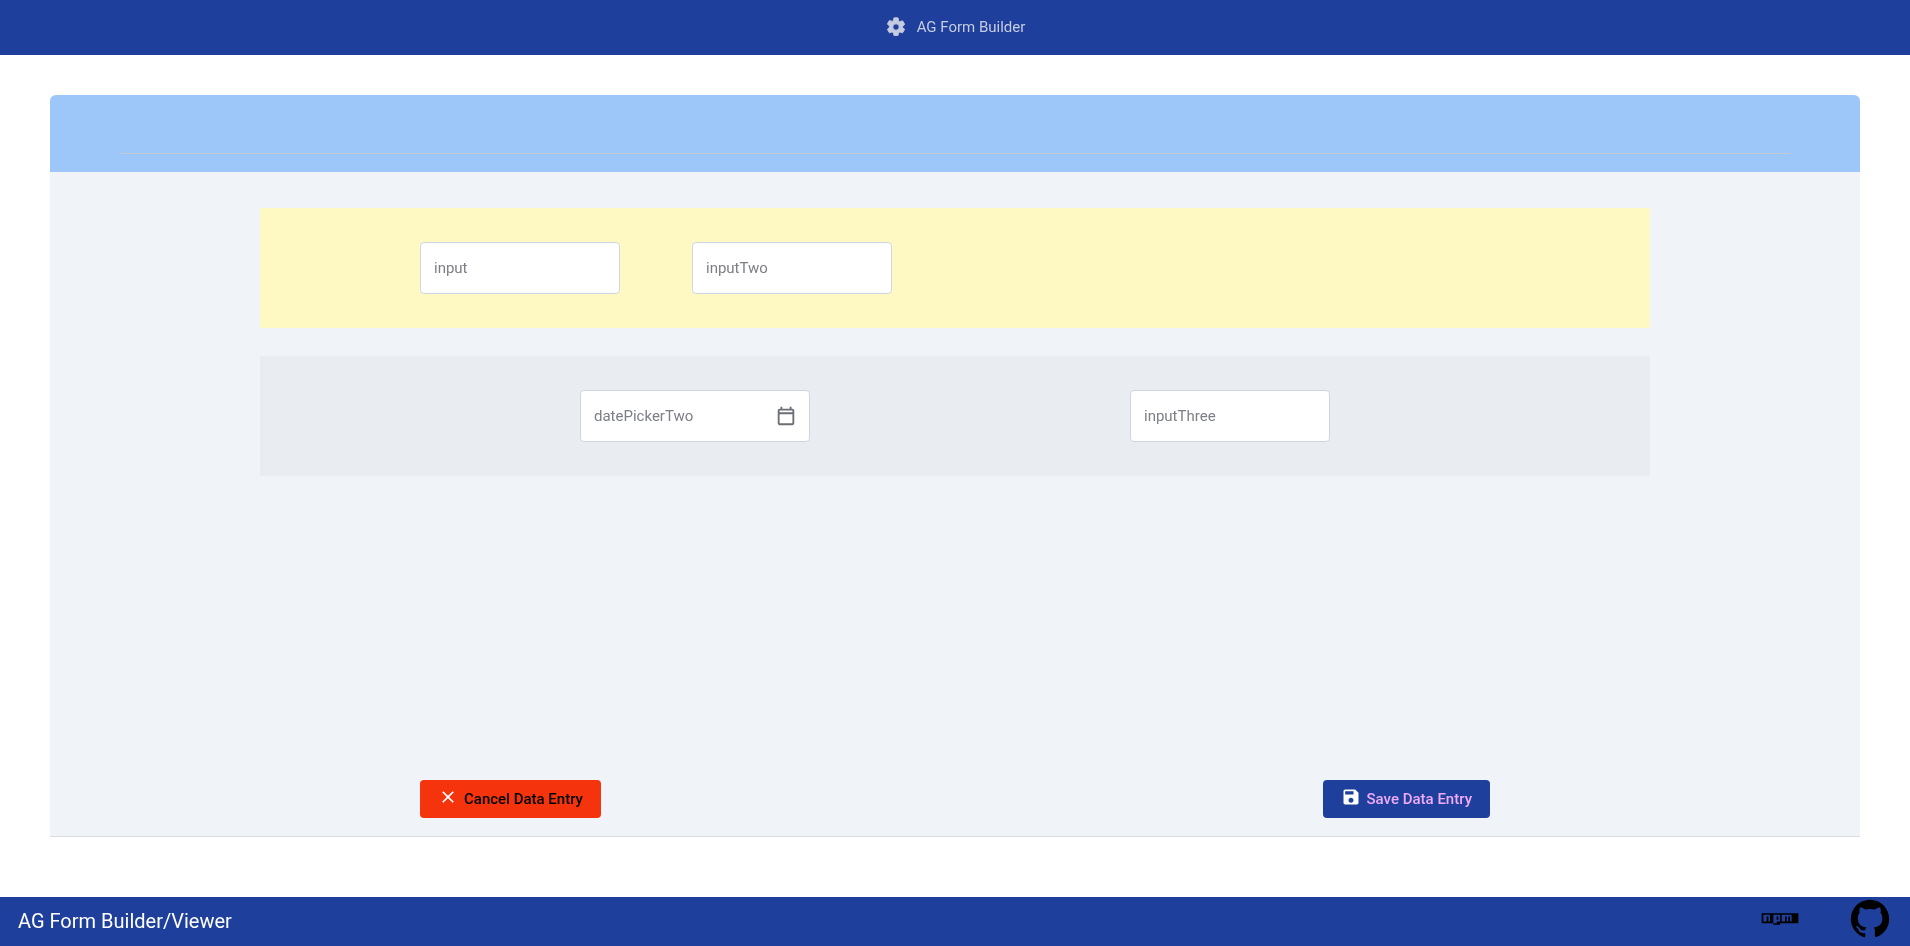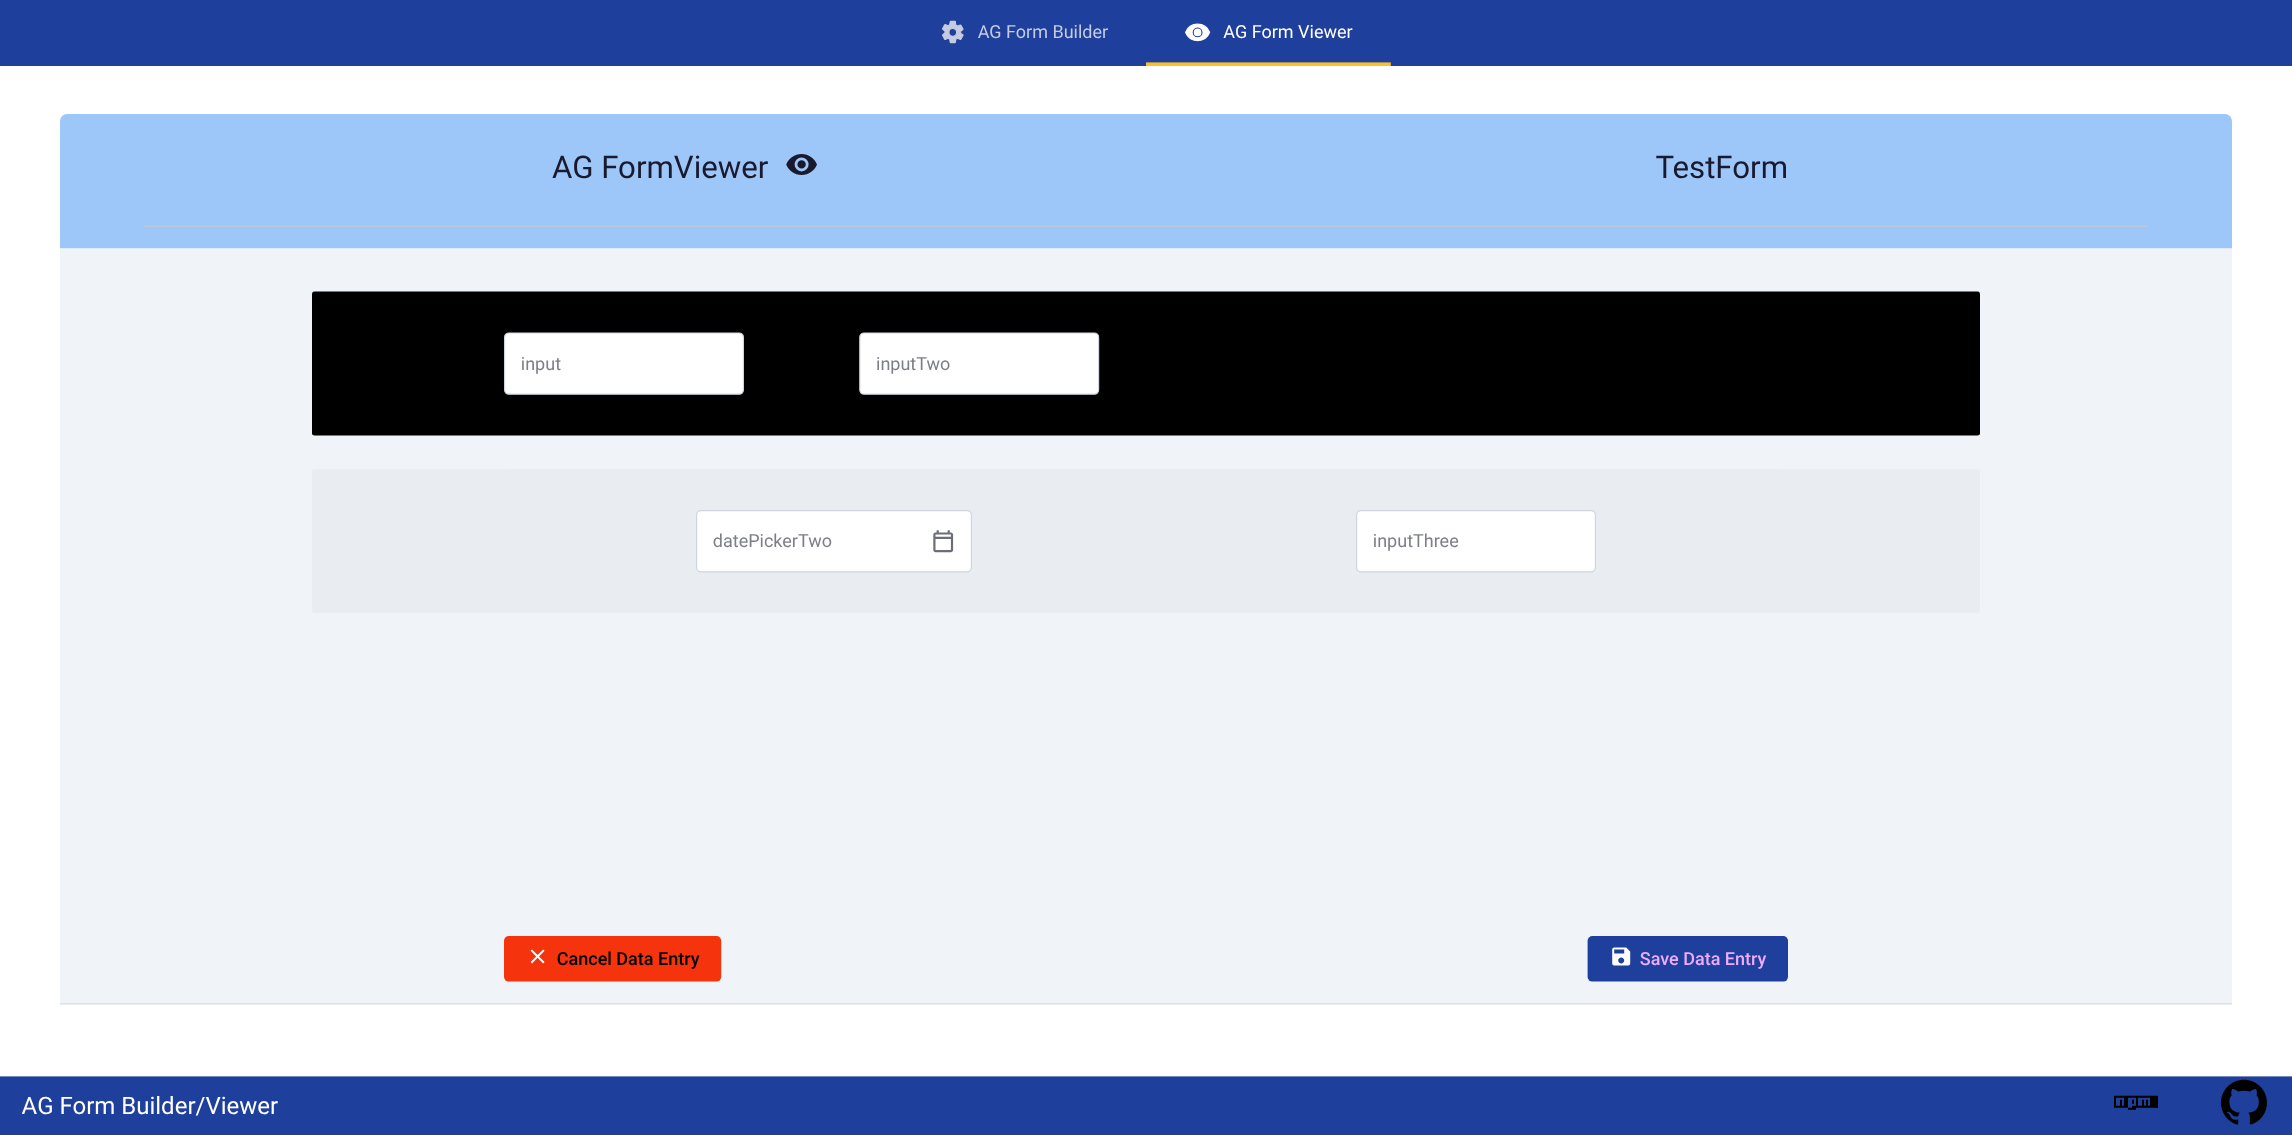--- a/index.html
+++ b/index.html
@@ -18,21 +18,21 @@
     .card { background: #f0f3f8; border-radius: 6px 6px 0 0; display: flex; flex-direction: column; height: 742px; }
 
     .card-header { background: #9ec7f9; border-radius: 6px 6px 0 0; padding: 28px 70px 18px 70px; }
     .card-header-row { display: flex; justify-content: space-between; align-items: center; }
     .card-header-left { display: flex; align-items: center; gap: 14px; font-size: 26px; font-weight: 400; color: #1a1a2e; margin-left: 340px; }
     .card-header-left svg { width: 28px; height: 28px; fill: #1a1a2e; }
     .card-header-right { font-size: 26px; font-weight: 400; color: #1a1a2e; margin-right: 300px; }
     .card-header-divider { margin-top: 30px; border: none; border-top: 1px solid #c3c9d3; }
 
     .form-area { flex: 1 1 auto; background: #f0f3f8; padding: 36px 210px 0 210px; }
-    .field-row { background: #000000; margin-bottom: 28px; padding: 34px 160px; display: flex; gap: 96px; border-radius: 2px; }
+    .field-row { background: #fef9c3; margin-bottom: 28px; padding: 34px 160px; display: flex; gap: 72px; border-radius: 2px; }
     .field-row2 { background: #e9edf2; margin-bottom: 28px; padding: 34px 160px; display: flex; justify-content: space-around; border-radius: 2px; }
     .field-box { position: relative; }
     .field-input { width: 200px; height: 52px; border: 1px solid #cfd5de; border-radius: 4px; padding: 22px 14px 8px 14px; font-size: 15px; background: #fff; color: rgba(0,0,0,0.87); }
     .field-label { position: absolute; left: 14px; top: 17px; font-size: 15px; color: #7d7f86; pointer-events: none; }
     .date-box .field-input { width: 230px; padding-right: 42px; }
     .date-box .date-btn { position: absolute; right: 10px; top: 50%; transform: translateY(-50%); display: flex; width: 28px; height: 28px; align-items: center; justify-content: center; cursor: pointer; }
     .date-box .date-btn svg { width: 22px; height: 22px; fill: #6b6e76; }
 
     .actions { padding: 0 370px 18px 370px; display: flex; justify-content: space-between; }
     .btn { height: 38px; display: inline-flex; align-items: center; gap: 6px; padding: 0 18px; border-radius: 4px; font-size: 15px; font-weight: 500; cursor: pointer; border: none; }
@@ -52,45 +52,26 @@
 
 <div class="topbar">
   <div class="topbar-tab">
     <span class="topbar-tab-icon">
       <svg viewBox="0 0 24 24">
           <path d="M19.14,12.94a7.14,7.14,0,0,0,.05-.94,7.14,7.14,0,0,0-.05-.94l2.03-1.58a.5.5,0,0,0,.12-.64l-1.92-3.32a.5.5,0,0,0-.6-.22l-2.39.96a7.03,7.03,0,0,0-1.62-.94l-.36-2.54A.5.5,0,0,0,13.9,2h-3.8a.5.5,0,0,0-.49.42l-.36,2.54a7.03,7.03,0,0,0-1.62.94l-2.39-.96a.5.5,0,0,0-.6.22L2.72,8.48a.5.5,0,0,0,.12.64l2.03,1.58a7.14,7.14,0,0,0,0,1.88L2.84,14.16a.5.5,0,0,0-.12.64l1.92,3.32a.5.5,0,0,0,.6.22l2.39-.96a7.03,7.03,0,0,0,1.62.94l.36,2.54a.5.5,0,0,0,.49.42h3.8a.5.5,0,0,0,.49-.42l.36-2.54a7.03,7.03,0,0,0,1.62-.94l2.39.96a.5.5,0,0,0,.6-.22l1.92-3.32a.5.5,0,0,0-.12-.64ZM12,15.5A3.5,3.5,0,1,1,15.5,12,3.5,3.5,0,0,1,12,15.5Z"></path>
         </svg>
     </span>
     <span>AG Form Builder</span>
   </div>
-  <div class="topbar-tab active">
-    <span class="topbar-tab-icon">
-      <svg viewBox="0 0 24 24">
-          <path d="M12 4.5C7 4.5 2.73 7.61 1 12c1.73 4.39 6 7.5 11 7.5s9.27-3.11 11-7.5C21.27 7.61 17 4.5 12 4.5zM12 17a5 5 0 1 1 0-10 5 5 0 0 1 0 10zm0-8a3 3 0 1 0 0 6 3 3 0 0 0 0-6z"></path>
-        </svg>
-    </span>
-    <span>AG Form Viewer</span>
-  </div>
 </div>
 
 <div class="page-wrap">
   <div class="card">
 
     <div class="card-header">
-      <div class="card-header-row">
-        <div class="card-header-left">
-          <span>AG FormViewer</span>
-          <span>
-            <svg viewBox="0 0 24 24">
-                <path d="M12 4.5C7 4.5 2.73 7.61 1 12c1.73 4.39 6 7.5 11 7.5s9.27-3.11 11-7.5C21.27 7.61 17 4.5 12 4.5zM12 17a5 5 0 1 1 0-10 5 5 0 0 1 0 10zm0-8a3 3 0 1 0 0 6 3 3 0 0 0 0-6z"></path>
-              </svg>
-          </span>
-        </div>
-        <div class="card-header-right">TestForm</div>
-      </div>
       <hr class="card-header-divider">
     </div>
 
     <div class="form-area">
 
       <div class="field-row">
         <div class="field-box">
           <input class="field-input" type="text" style="">
           <span class="field-label">input</span>
         </div>

